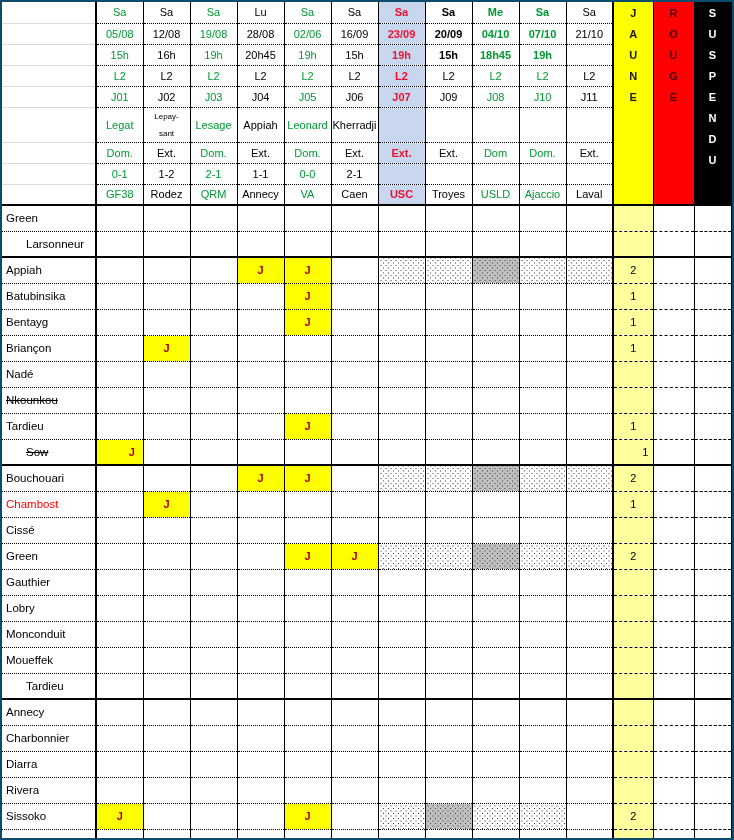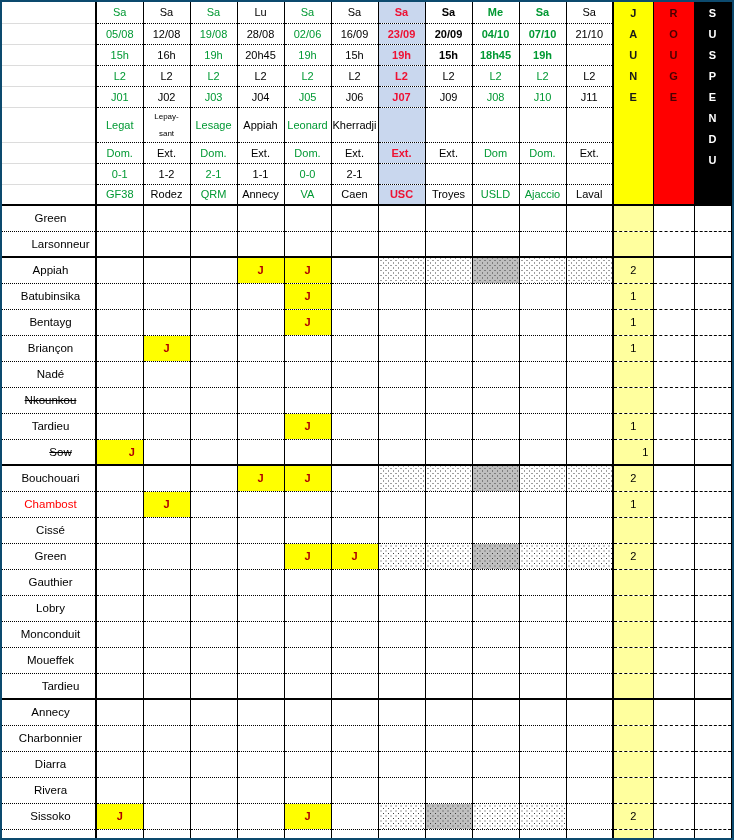--- a/index.html
+++ b/index.html
@@ -28,21 +28,21 @@
 
   
   .cardhead{font-weight:bold;white-space:pre;line-height:21px;vertical-align:top;
             padding-top:1px;border-left:1px solid #000;border-right:1px solid #000;
             border-bottom:2px solid #000;font-size:11px;}
   .cardhead.jaune{background:#ffff00;color:#1a1a1a;border-left:2px solid #000;}
   .cardhead.rouge{background:#ff0000;color:#4a0000;}
   .cardhead.suspendu{background:#000000;color:#ffffff;}
 
   
-  .pname{text-align:center;padding-left:4px;border-right:2px solid #000;
+  .pname{text-align:left;padding-left:4px;border-right:2px solid #000;
          border-bottom:1px dotted #000;font-size:11.5px;}
   .redname{color:#ff0000;}
   .strike{text-decoration:line-through;}
   .mc{border-left:1px solid #000;border-right:1px solid #000;border-bottom:1px dotted #000;}
   .jcell{background:#ffff00;color:#b00000;font-weight:bold;}
   .hatch{background-image:radial-gradient(circle,#3c3c3c 0.8px,transparent 1px),
                           radial-gradient(circle,#3c3c3c 0.8px,transparent 1px);
          background-size:5px 5px;background-position:0 0,2.5px 2.5px;}
   .gray{background-color:#bfbfbf;}
   .jaunecol{background:#ffff9e;border-left:2px solid #000;border-right:1px solid #000;

